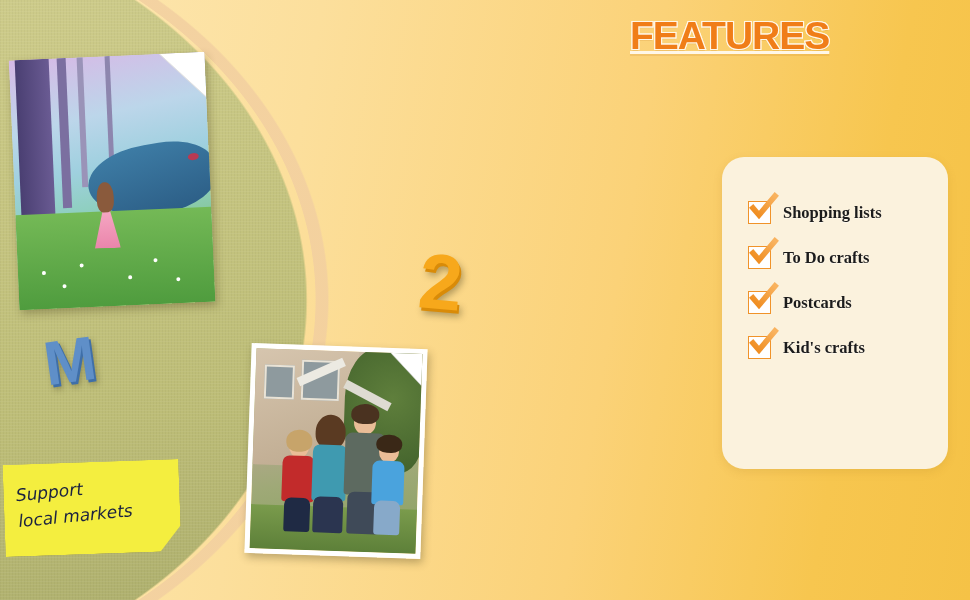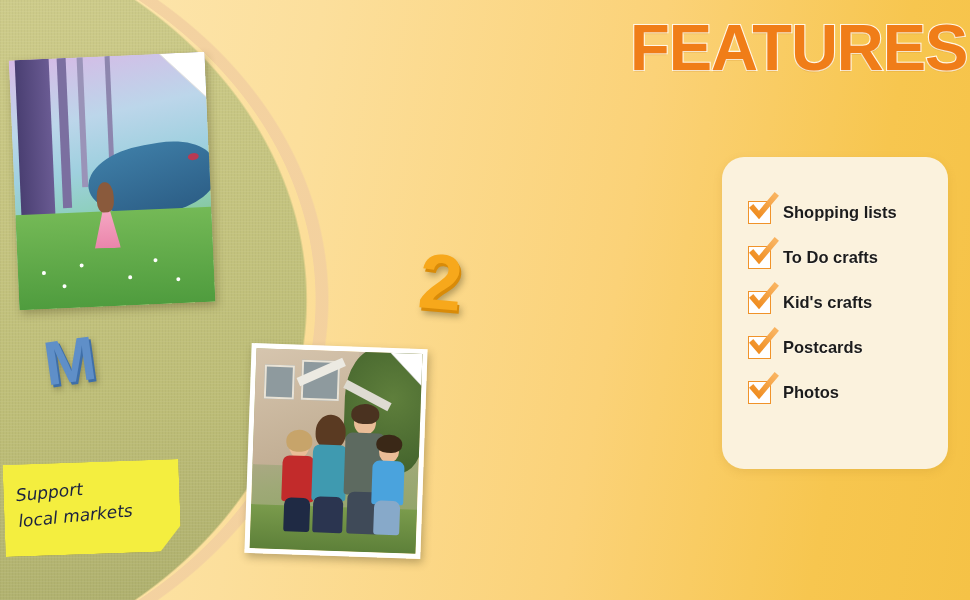--- a/index.html
+++ b/index.html
@@ -39,38 +39,39 @@
   .headline{
     position:absolute;left:630px;top:18px;width:336px;
     text-align:left;line-height:.92;
     font-weight:bold;font-size:57px;letter-spacing:-.5px;
     color:#f07d18;
     -webkit-text-stroke:2.2px #fff7e8;
     paint-order:stroke fill;
     text-shadow:0 2px 0 rgba(180,90,0,.12);
   }
   .headline span{display:block;white-space:nowrap;}
-  .hl2{font-size:65px;letter-spacing:-1px;}
+  .hl2{font-size:39px;letter-spacing:-1px;text-decoration:underline;}
 
   
   .card{
     position:absolute;left:722px;top:157px;width:226px;height:312px;
     background:#fbf2dd;border-radius:22px;
     box-shadow:0 3px 10px rgba(150,100,20,.13);
   }
   .card-list{position:absolute;left:26px;top:33px;right:10px;}
   .crow{display:flex;align-items:center;height:45px;}
   .cbox{
     position:relative;width:21px;height:21px;flex:0 0 21px;
     border:1.6px solid #f0932a;background:#fff;margin-right:12px;
   }
   .cbox svg{position:absolute;left:-1px;top:-9px;width:30px;height:30px;overflow:visible;}
   .clabel{
     font-size:16.5px;font-weight:bold;color:#1c1c1c;white-space:nowrap;
     text-shadow:0 1px 1px rgba(255,255,255,.55);
+    font-family:Liberation Serif, serif;
   }
 
   
   .feat{position:absolute;}
 
   
   .pin{position:absolute;}
   .photo{position:relative;box-shadow:2px 4px 9px rgba(60,50,20,.32);overflow:hidden;}
 
   
@@ -258,38 +259,30 @@
         </span>
         <span class="clabel">To Do crafts</span>
       </div>
 
       <div class="crow">
         <span class="cbox">
           <svg viewBox="0 0 30 30">
               <path d="M5 15 L11 22 L27 3" fill="none" stroke="url(#gc0)" stroke-width="5.6" stroke-linecap="square" stroke-linejoin="miter"></path>
             </svg>
         </span>
+        <span class="clabel">Postcards</span>
+      </div>
+
+      <div class="crow">
+        <span class="cbox">
+          <svg viewBox="0 0 30 30">
+              <path d="M5 15 L11 22 L27 3" fill="none" stroke="url(#gc0)" stroke-width="5.6" stroke-linecap="square" stroke-linejoin="miter"></path>
+            </svg>
+        </span>
         <span class="clabel">Kid's crafts</span>
       </div>
 
-      <div class="crow">
-        <span class="cbox">
-          <svg viewBox="0 0 30 30">
-              <path d="M5 15 L11 22 L27 3" fill="none" stroke="url(#gc0)" stroke-width="5.6" stroke-linecap="square" stroke-linejoin="miter"></path>
-            </svg>
-        </span>
-        <span class="clabel">Postcards</span>
-      </div>
-
-      <div class="crow">
-        <span class="cbox">
-          <svg viewBox="0 0 30 30">
-              <path d="M5 15 L11 22 L27 3" fill="none" stroke="url(#gc0)" stroke-width="5.6" stroke-linecap="square" stroke-linejoin="miter"></path>
-            </svg>
-        </span>
-        <span class="clabel">Photos</span>
-      </div>
 
 
     </div>
   </div>
 
 </div>
 
 </body></html>

